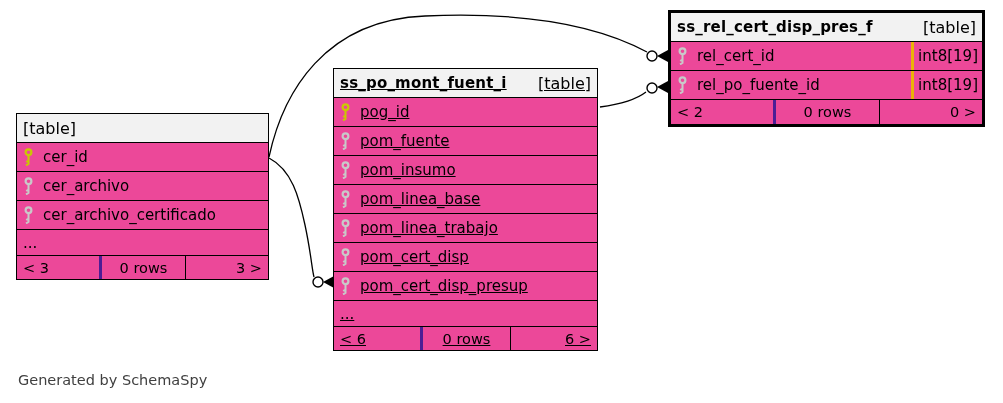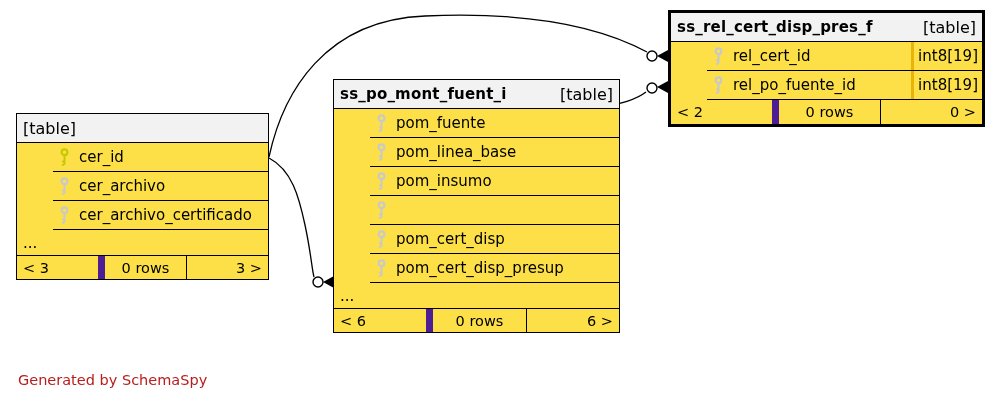--- a/index.html
+++ b/index.html
@@ -6,41 +6,40 @@
   #canvas{
     position:relative;
     width:1003px;height:403px;
     background:#ffffff;
     font-family:"DejaVu Sans", sans-serif;
     overflow:hidden;
   }
   #edges{position:absolute;left:0;top:0;z-index:1;pointer-events:none;}
   .tbl{
     position:absolute;z-index:2;
-    background:#fde047;
+    background:#ec4899;
     border:1px solid #000;
     box-sizing:border-box;
     color:#000;
   }
   .tbl.focal{border-width:3px;}
   .tbl-header{
     display:flex;align-items:center;justify-content:space-between;
     background:#f2f2f2;
     border-bottom:1px solid #000;
     height:29px;box-sizing:border-box;
     padding:0 6px;
   }
   .tbl-title{font-weight:bold;font-size:15px;letter-spacing:0.2px;}
   .tbl-tag{font-size:16px;font-weight:normal;}
   .col-row{
     display:flex;align-items:center;
     height:29px;box-sizing:border-box;
     border-bottom:1px solid #000;
     font-size:15px;
-    margin-left:36px;
   }
   .col-main{display:flex;align-items:center;flex:1;min-width:0;padding-left:6px;}
   .key{margin-right:9px;flex:0 0 auto;display:block;}
   .key-pk{color:#c9c900;}
   .key-fk{color:#c9c9c9;}
   .type-cell{
     flex:0 0 66px;align-self:stretch;
     display:flex;align-items:center;
     border-left:3px solid #eab308;
     padding:0 4px;box-sizing:border-box;
@@ -52,25 +51,25 @@
     display:flex;align-items:center;
     padding-left:6px;font-size:15px;
   }
   .tbl-footer{
     display:flex;align-items:stretch;
     height:23px;box-sizing:border-box;
     font-size:14.5px;
   }
   .focal .tbl-footer{height:24px;}
   .f-cell{flex:1;display:flex;align-items:center;padding:0 6px;box-sizing:border-box;}
-  .f-mid{justify-content:center;border-left:7px solid #4c1d95;}
+  .f-mid{justify-content:center;border-left:3px solid #4c1d95;}
   .f-right{justify-content:flex-end;border-left:1px solid #000;}
   #generator-note{
     position:absolute;left:18px;top:372px;z-index:2;
-    font-size:14.5px;color:#b91c1c;
+    font-size:14.5px;color:#404040;
   }
 </style>
 </head>
 <body>
 
 <div id="canvas">
 
   <svg id="edges" width="1003" height="403" viewBox="0 0 1003 403">
 
     <g>
@@ -124,58 +123,68 @@
       </div>
     </div>
     <div class="ellipsis-row">...</div>
     <div class="tbl-footer">
       <div class="f-cell">&lt; 3</div>
       <div class="f-cell f-mid">0 rows</div>
       <div class="f-cell f-right">3 &gt;</div>
     </div>
   </div>
 
-  <div class="tbl" style="left:333px;top:79px;width:287px;">
+  <div class="tbl" style="left:333px;top:68px;width:265px;text-decoration:underline;">
     <div class="tbl-header">
       <span class="tbl-title">ss_po_mont_fuent_i</span>
       <span class="tbl-tag">[table]</span>
     </div>
     <div class="col-row">
       <div class="col-main">
+        <svg class="key key-pk" width="11" height="18" viewBox="0 0 11 18">
+          <circle cx="5.5" cy="4.2" r="2.9" fill="none" stroke="currentColor" stroke-width="2.2"></circle>
+          <path d="M5.5 7 V16.5 M5.5 12.5 L3.2 14 M5.5 16 L3 17.4" fill="none" stroke="currentColor" stroke-width="2"></path>
+        </svg>
+        <span>pog_id</span>
+      </div>
+    </div>
+    <div class="col-row">
+      <div class="col-main">
         <svg class="key key-fk" width="11" height="18" viewBox="0 0 11 18">
           <circle cx="5.5" cy="4.2" r="2.9" fill="none" stroke="currentColor" stroke-width="2.2"></circle>
           <path d="M5.5 7 V16.5 M5.5 12.5 L3.2 14 M5.5 16 L3 17.4" fill="none" stroke="currentColor" stroke-width="2"></path>
         </svg>
         <span>pom_fuente</span>
       </div>
     </div>
     <div class="col-row">
       <div class="col-main">
         <svg class="key key-fk" width="11" height="18" viewBox="0 0 11 18">
           <circle cx="5.5" cy="4.2" r="2.9" fill="none" stroke="currentColor" stroke-width="2.2"></circle>
           <path d="M5.5 7 V16.5 M5.5 12.5 L3.2 14 M5.5 16 L3 17.4" fill="none" stroke="currentColor" stroke-width="2"></path>
         </svg>
+        <span>pom_insumo</span>
+      </div>
+    </div>
+    <div class="col-row">
+      <div class="col-main">
+        <svg class="key key-fk" width="11" height="18" viewBox="0 0 11 18">
+          <circle cx="5.5" cy="4.2" r="2.9" fill="none" stroke="currentColor" stroke-width="2.2"></circle>
+          <path d="M5.5 7 V16.5 M5.5 12.5 L3.2 14 M5.5 16 L3 17.4" fill="none" stroke="currentColor" stroke-width="2"></path>
+        </svg>
         <span>pom_linea_base</span>
       </div>
     </div>
     <div class="col-row">
       <div class="col-main">
         <svg class="key key-fk" width="11" height="18" viewBox="0 0 11 18">
           <circle cx="5.5" cy="4.2" r="2.9" fill="none" stroke="currentColor" stroke-width="2.2"></circle>
           <path d="M5.5 7 V16.5 M5.5 12.5 L3.2 14 M5.5 16 L3 17.4" fill="none" stroke="currentColor" stroke-width="2"></path>
         </svg>
-        <span>pom_insumo</span>
-      </div>
-    </div>
-    <div class="col-row">
-      <div class="col-main">
-        <svg class="key key-fk" width="11" height="18" viewBox="0 0 11 18">
-          <circle cx="5.5" cy="4.2" r="2.9" fill="none" stroke="currentColor" stroke-width="2.2"></circle>
-          <path d="M5.5 7 V16.5 M5.5 12.5 L3.2 14 M5.5 16 L3 17.4" fill="none" stroke="currentColor" stroke-width="2"></path>
-        </svg>
+        <span>pom_linea_trabajo</span>
       </div>
     </div>
     <div class="col-row">
       <div class="col-main">
         <svg class="key key-fk" width="11" height="18" viewBox="0 0 11 18">
           <circle cx="5.5" cy="4.2" r="2.9" fill="none" stroke="currentColor" stroke-width="2.2"></circle>
           <path d="M5.5 7 V16.5 M5.5 12.5 L3.2 14 M5.5 16 L3 17.4" fill="none" stroke="currentColor" stroke-width="2"></path>
         </svg>
         <span>pom_cert_disp</span>
       </div>

